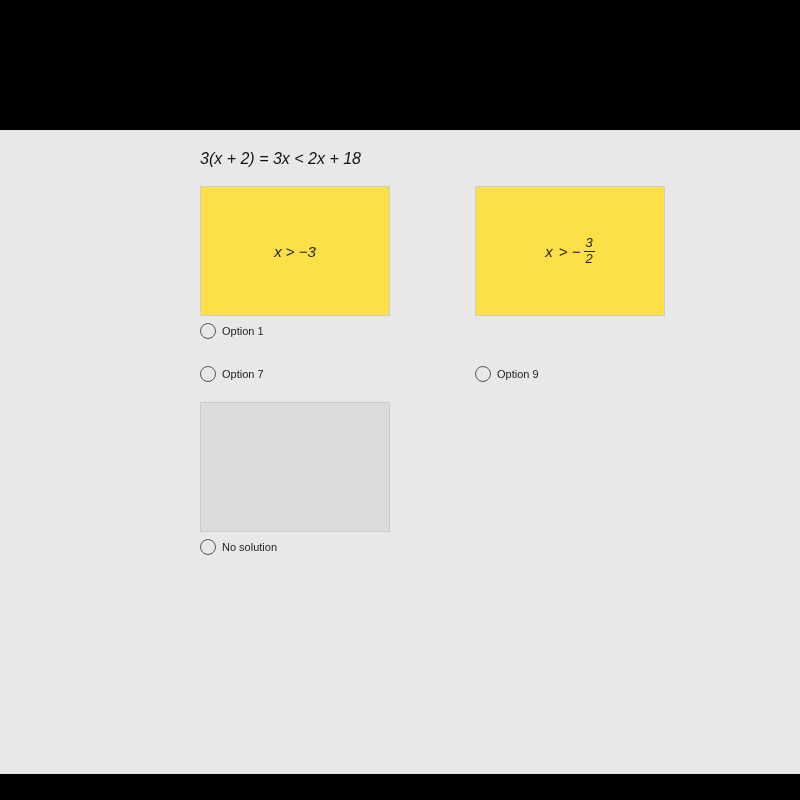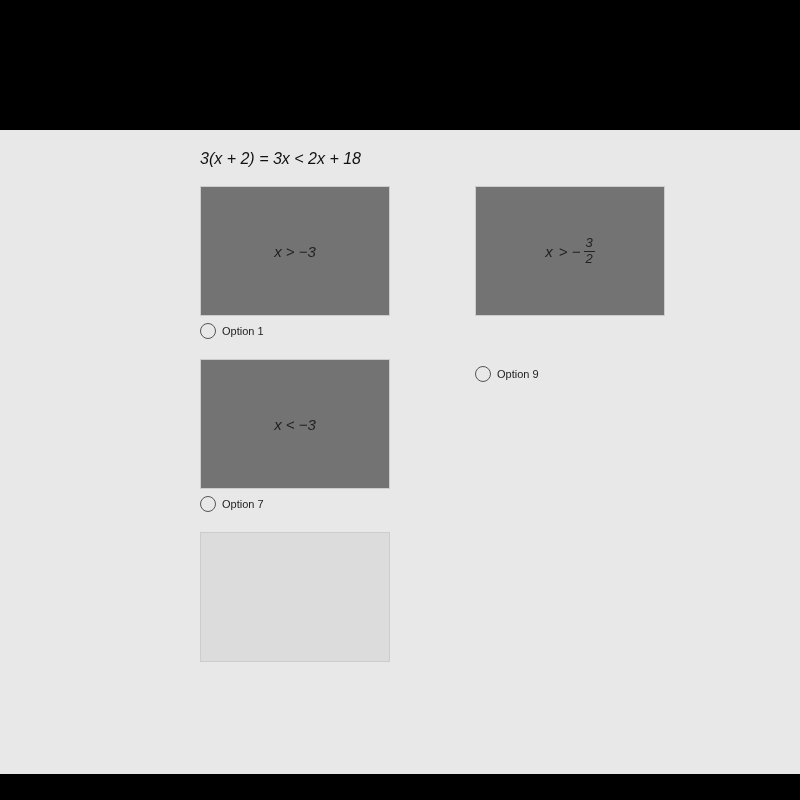--- a/index.html
+++ b/index.html
@@ -38,21 +38,21 @@
       gap: 20px 30px;
       max-width: 520px;
     }
 
     .option-cell {
       display: flex;
       flex-direction: column;
     }
 
     .option-box {
-      background: #737373;
+      background: #fde047;
       border: 1px solid #ccc;
       width: 190px;
       height: 130px;
       display: flex;
       align-items: center;
       justify-content: center;
       font-style: italic;
       font-size: 15px;
       color: #222;
     }
@@ -130,36 +130,37 @@
         <span style="font-style:italic; display:flex; align-items:center; gap:2px;">
           <i>x</i>&nbsp;&gt;&nbsp;−<span class="frac">
               <span class="num">3</span>
               <span class="den">2</span>
             </span>
         </span>
       </div>
     </div>
 
     <div class="option-cell">
-      <div class="option-box">
-        <span style="font-style:italic"><i>x</i> &lt; −3</span>
-      </div>
       <div class="option-label-row">
         <div class="radio-circle"></div>
         <span class="option-label-text">Option 7</span>
       </div>
     </div>
 
     <div class="option-cell">
       <div class="option-label-row">
         <div class="radio-circle"></div>
         <span class="option-label-text">Option 9</span>
       </div>
     </div>
 
     <div class="option-cell bottom-option">
       <div class="option-box" style="background:#dcdcdc;">
       </div>
+      <div class="option-label-row">
+        <div class="radio-circle"></div>
+        <span class="option-label-text">No solution</span>
+      </div>
     </div>
 
   </div>
 
 </div>
 
 </body></html>

